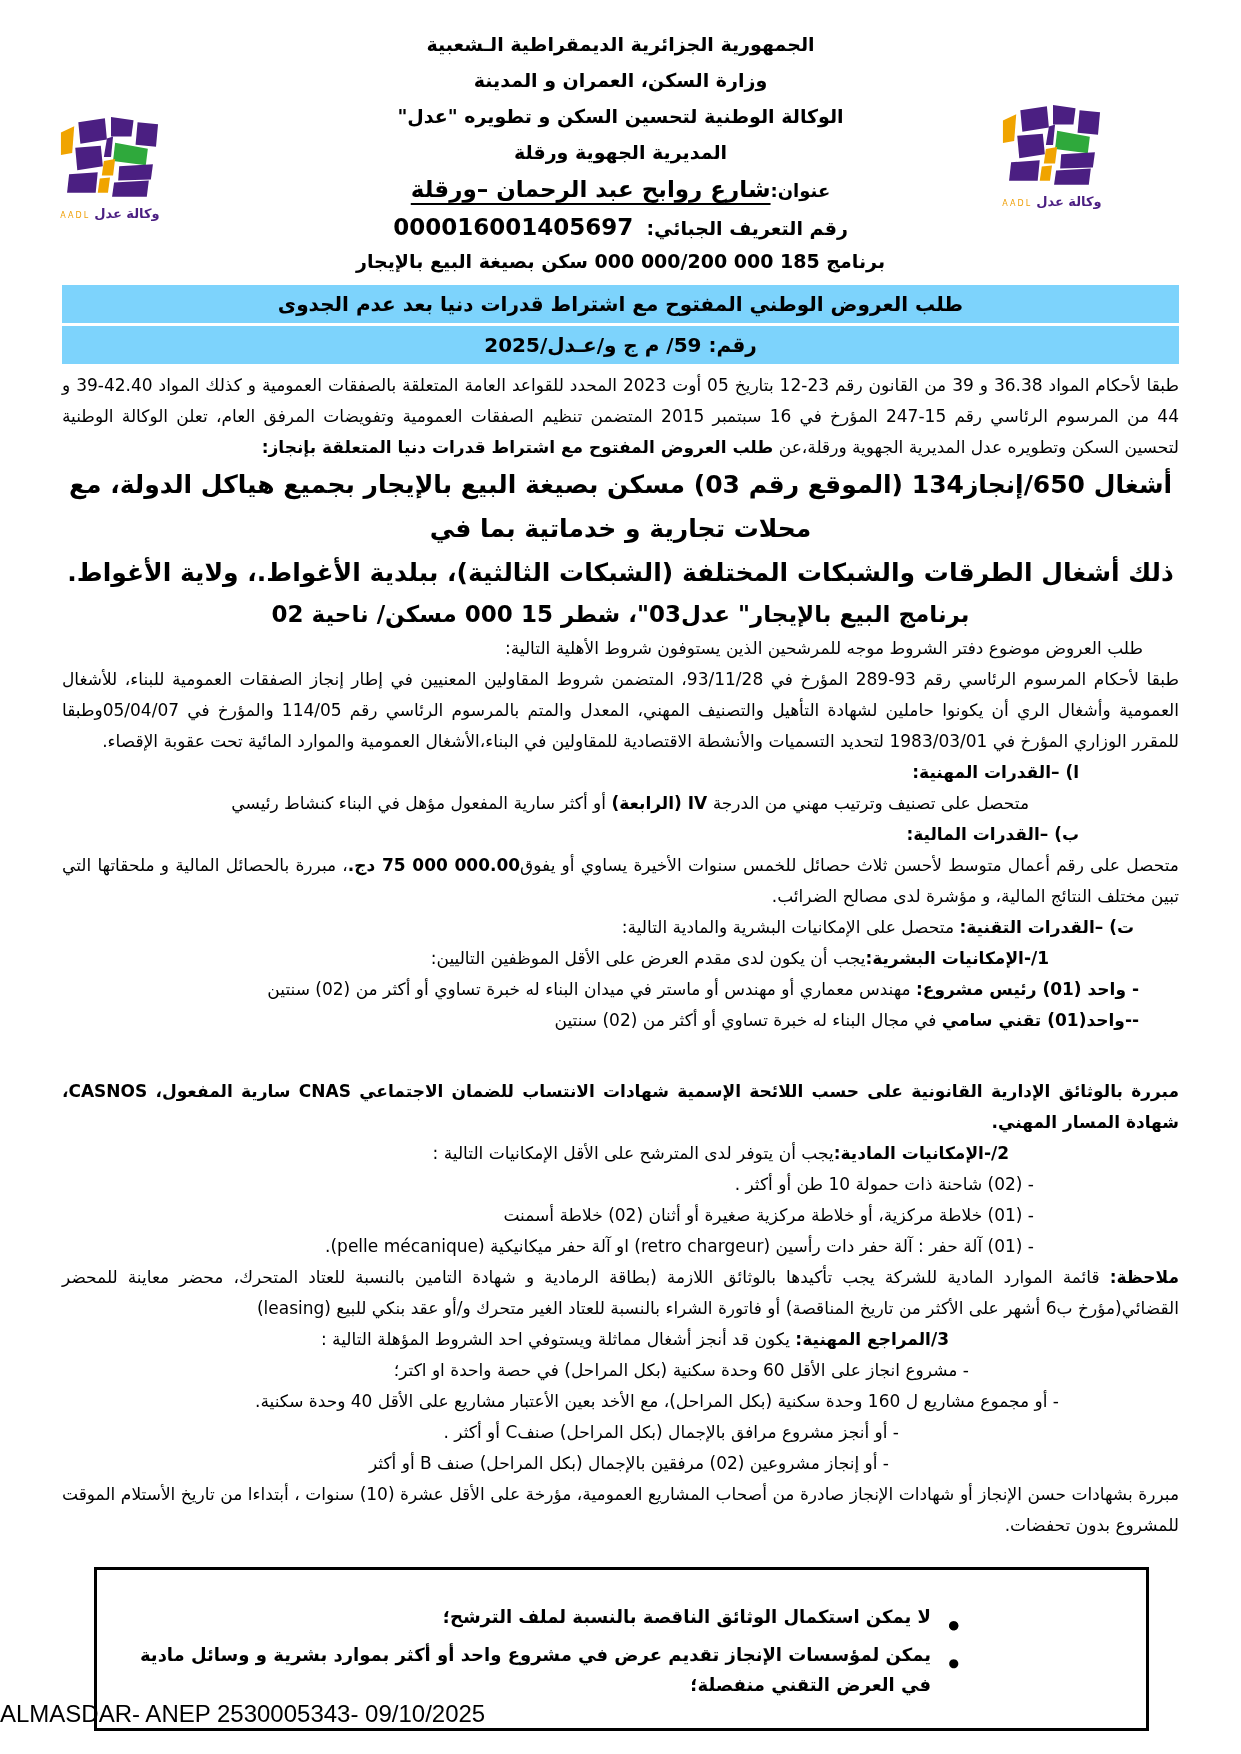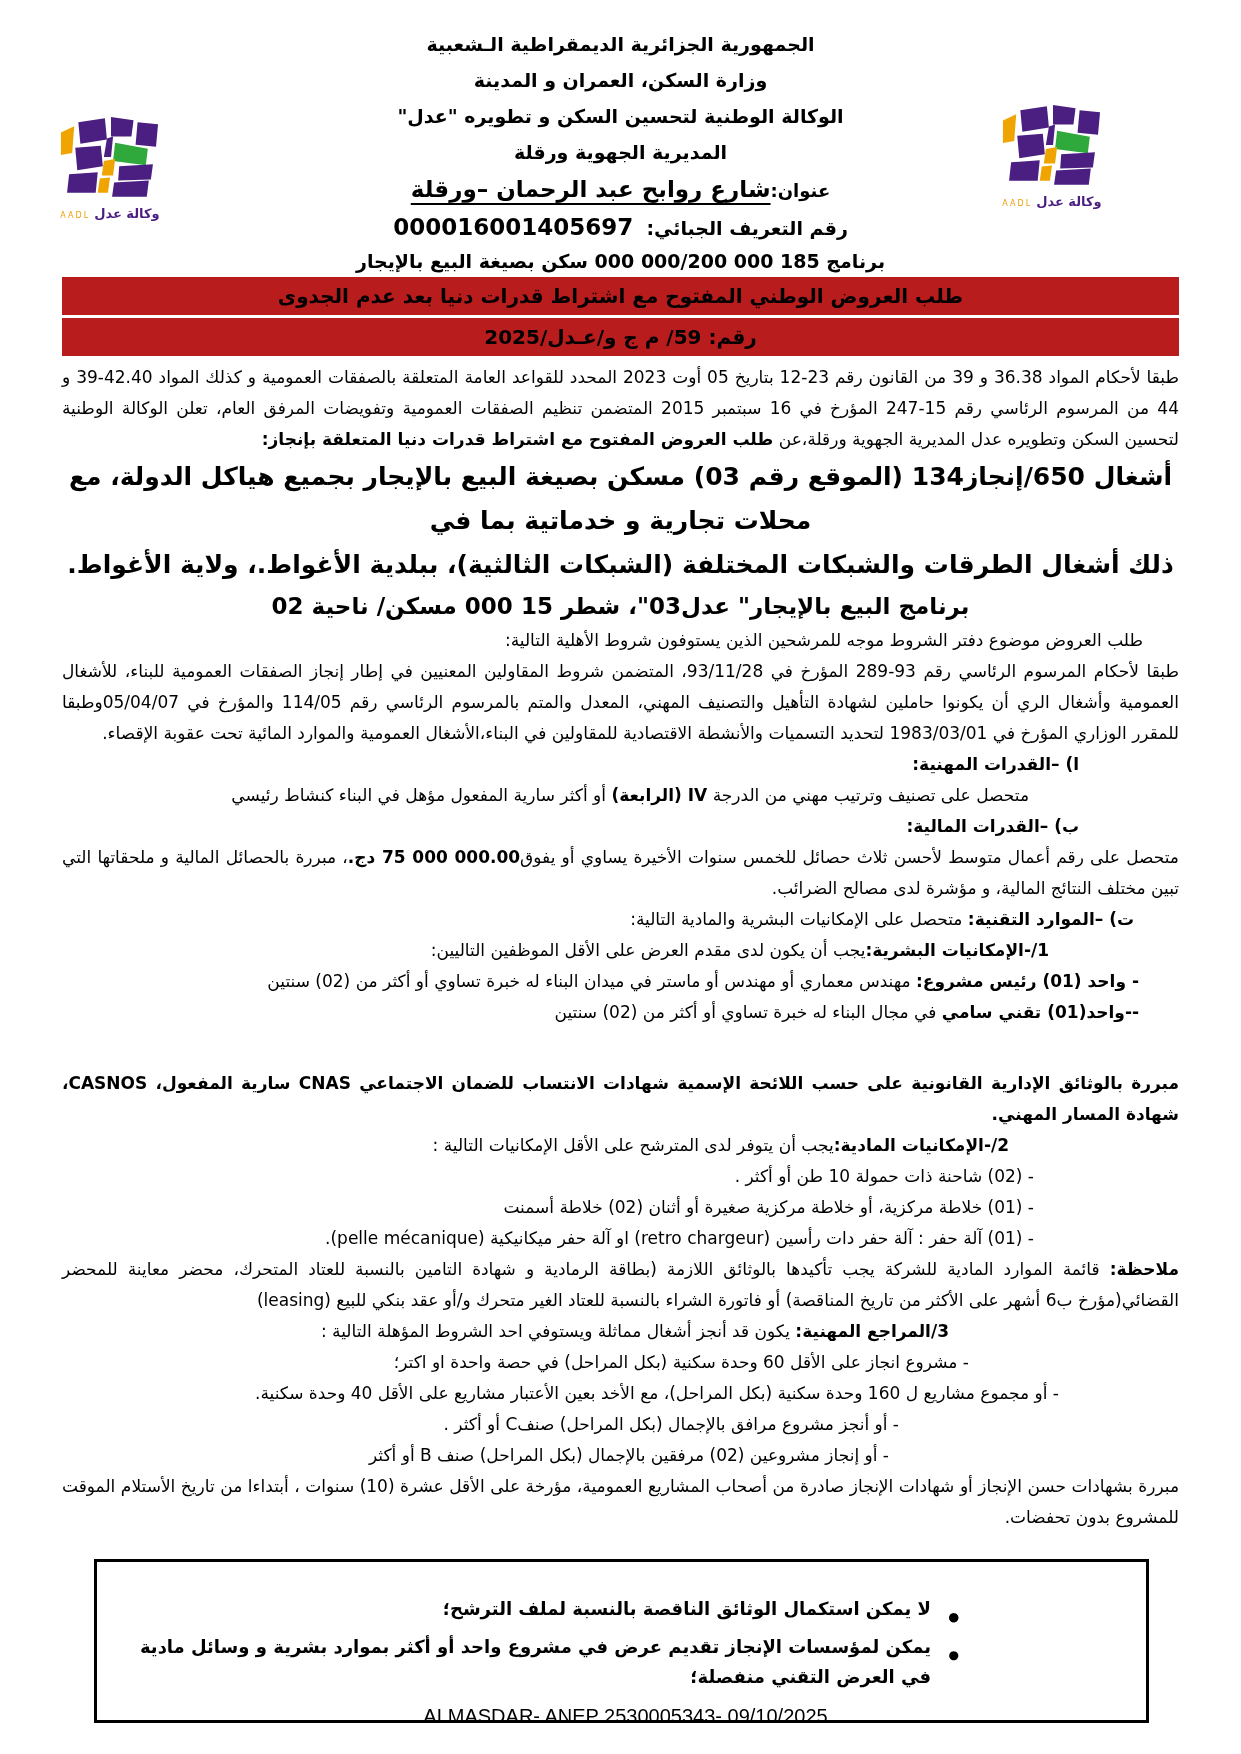--- a/index.html
+++ b/index.html
@@ -19,42 +19,42 @@
 
   
   .hdr{text-align:center;direction:rtl}
   .hdr-line{font-weight:bold;font-size:19px;line-height:36px}
   .addr-line{font-weight:bold;font-size:18px;line-height:38px}
   .addr-line .addr{font-size:23px;text-decoration:underline;text-underline-offset:6px}
   .tax-line{font-weight:bold;font-size:19px;line-height:34px}
   .tax-line .num{font-size:23px;letter-spacing:1px}
   .prog-line{font-weight:bold;font-size:19px;line-height:32px}
 
-  .notice{background:#b91c1c;margin-top:0;text-align:center;direction:rtl}
+  .notice{background:#7dd3fc;margin-top:8px;text-align:center;direction:rtl}
   .notice .nl{font-weight:bold;font-size:20px;line-height:36px;padding:1px 0}
   .notice .nl1{border-bottom:3px solid #fff}
 
   
   .doc{direction:rtl;margin-top:6px}
   p.ln{font-size:17px;line-height:31px;text-align:right}
   p.just{text-align:justify}
   .b{font-weight:bold}
   .title-line{font-size:25px;font-weight:bold;text-align:center;line-height:44px}
   .tranche{font-size:23px;font-weight:bold;text-align:center;line-height:38px}
   .num-ltr{unicode-bidi:isolate}
 
   
   .rules{border:3px solid #000;margin:26px 30px 0 32px;padding:24px 185px 20px 18px;direction:rtl}
   .rules ul{list-style:none}
   .rules li{position:relative;font-weight:bold;font-size:18px;line-height:30px;
             text-align:right;padding-right:30px;margin-bottom:8px}
   .rules li .dot{position:absolute;right:2px;top:8px;font-size:12px}
 
-  .footer{position:absolute;left:10px;right:0;bottom:26px;text-align:center;direction:ltr;
-          font-family:"Liberation Sans",sans-serif;font-size:20px}
+  .footer{position:absolute;left:0;right:0;bottom:26px;text-align:left;direction:ltr;
+          font-family:"Liberation Sans",sans-serif;font-size:24px}
 </style>
 </head>
 <body>
 
 <div class="page">
 
   <div class="logo logo-left">
     <svg viewBox="0 0 100 90">
       <polygon points="2,20 15,14 13,40 2,42" fill="#f0a400"></polygon>
       <polygon points="19,10 45,6 47,27 21,31" fill="#4b1f82"></polygon>
@@ -121,21 +121,21 @@
 
     <p class="ln" style="padding-right:36px">طلب العروض موضوع دفتر الشروط  موجه  للمرشحين الذين يستوفون شروط الأهلية التالية:</p>
     <p class="ln just">طبقا لأحكام المرسوم الرئاسي رقم 93-289 المؤرخ في 93/11/28، المتضمن شروط المقاولين المعنيين في إطار إنجاز الصفقات العمومية للبناء، للأشغال العمومية وأشغال الري أن يكونوا حاملين لشهادة التأهيل والتصنيف المهني، المعدل والمتم بالمرسوم الرئاسي رقم 114/05 والمؤرخ في 05/04/07وطبقا للمقرر الوزاري المؤرخ في 1983/03/01 لتحديد التسميات والأنشطة الاقتصادية للمقاولين في البناء،الأشغال العمومية والموارد المائية تحت عقوبة الإقصاء.</p>
 
     <p class="ln b" style="padding-right:100px">ا) –القدرات المهنية:</p>
     <p class="ln" style="padding-right:150px"><span>متحصل على تصنيف وترتيب مهني من الدرجة </span><span class="b">IV (الرابعة)</span><span> أو أكثر سارية المفعول مؤهل في البناء كنشاط رئيسي</span></p>
 
     <p class="ln b" style="padding-right:100px">ب) –القدرات المالية:</p>
     <p class="ln just"><span>متحصل على رقم أعمال متوسط لأحسن ثلاث حصائل للخمس سنوات الأخيرة يساوي أو يفوق</span><span class="b num-ltr" dir="ltr">75 000 000.00</span><span class="b"> دج.</span><span>،  مبررة بالحصائل المالية و ملحقاتها التي تبين مختلف النتائج المالية، و مؤشرة لدى مصالح الضرائب.</span></p>
 
-    <p class="ln" style="padding-right:45px"><span class="b">ت) –الموارد التقنية:</span><span> متحصل على الإمكانيات البشرية والمادية التالية:</span></p>
+    <p class="ln" style="padding-right:45px"><span class="b">ت) –القدرات التقنية:</span><span> متحصل على الإمكانيات البشرية والمادية التالية:</span></p>
 
     <p class="ln" style="padding-right:130px"><span class="b">1/-الإمكانيات البشرية:</span><span>يجب أن يكون لدى مقدم العرض على الأقل الموظفين التاليين:</span></p>
     <p class="ln" style="padding-right:40px"><span class="b">- </span><span class="b">واحد (01) رئيس مشروع:</span><span> مهندس معماري أو مهندس أو ماستر في ميدان البناء له خبرة تساوي أو أكثر  من (02) سنتين</span></p>
     <p class="ln" style="padding-right:40px"><span class="b">--</span><span class="b">واحد(01) تقني سامي</span><span> في مجال البناء له خبرة تساوي أو أكثر من (02) سنتين</span></p>
 
     <p class="ln b just" style="margin-top:40px">مبررة بالوثائق الإدارية القانونية على حسب اللائحة الإسمية شهادات الانتساب للضمان الاجتماعي  CNAS سارية المفعول، CASNOS، شهادة المسار المهني.</p>
 
     <p class="ln" style="padding-right:170px"><span class="b">2/-الإمكانيات المادية:</span><span>يجب أن يتوفر لدى المترشح على الأقل الإمكانيات التالية :</span></p>
     <p class="ln" style="padding-right:145px">- (02) شاحنة ذات حمولة 10 طن أو أكثر .</p>
     <p class="ln" style="padding-right:145px">- (01) خلاطة مركزية، أو خلاطة مركزية صغيرة أو أثنان (02) خلاطة أسمنت</p>

